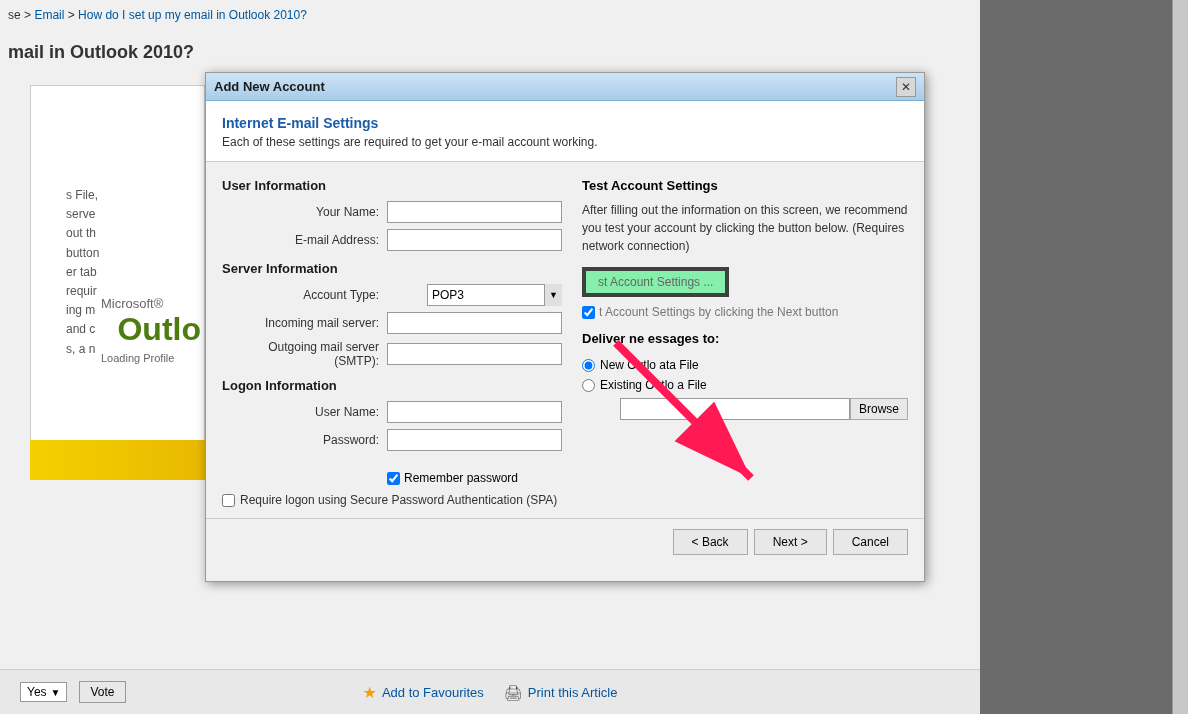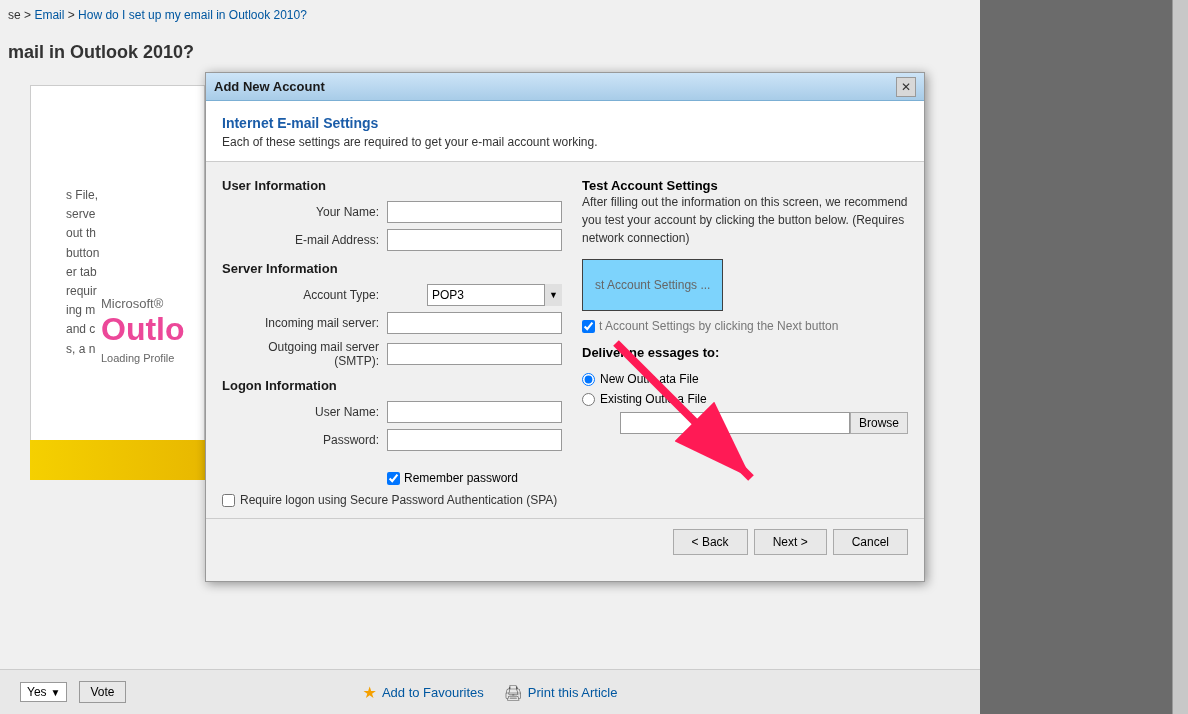--- a/index.html
+++ b/index.html
@@ -73,23 +73,24 @@
       position: absolute;
       top: 210px; left: 70px;
     }
     .ms-logo-area .ms-text {
       font-size: 13px;
       color: #666;
     }
     .ms-logo-area .outlook-text {
       font-size: 32px;
       font-weight: bold;
-      color: #ec4899;
+      color: #4d7c0f;
       overflow: hidden;
       width: 100px;
+      text-align: right;
     }
     .loading-profile {
       font-size: 11px;
       color: #666;
       margin-top: 4px;
     }
 
     
     .office-logo {
       position: absolute;
@@ -321,34 +322,34 @@
       align-items: center;
       justify-content: center;
       font-size: 9px;
       pointer-events: none;
     }
 
     
     .test-section-title {
       font-size: 13px;
       font-weight: bold;
-      margin-bottom: 0;
+      margin-bottom: 8px;
     }
 
     .test-section-text {
       font-size: 12px;
       color: #333;
       line-height: 1.5;
       margin-bottom: 12px;
     }
 
     .test-btn {
-      background: #7dd3fc;
-      border: 1px solid #404040;
-      padding: 18px 12px;
+      background: #86efac;
+      border: 4px solid #404040;
+      padding: 4px 12px;
       font-size: 12px;
       cursor: pointer;
       margin-bottom: 8px;
       display: block;
       color: #666;
     }
 
     .checkbox-row {
       display: flex;
       align-items: center;

